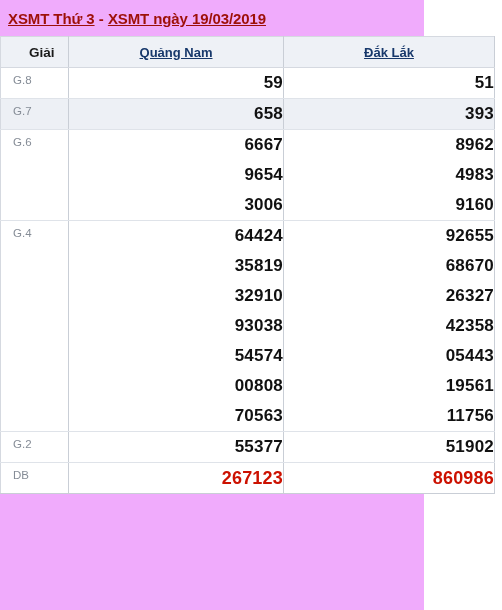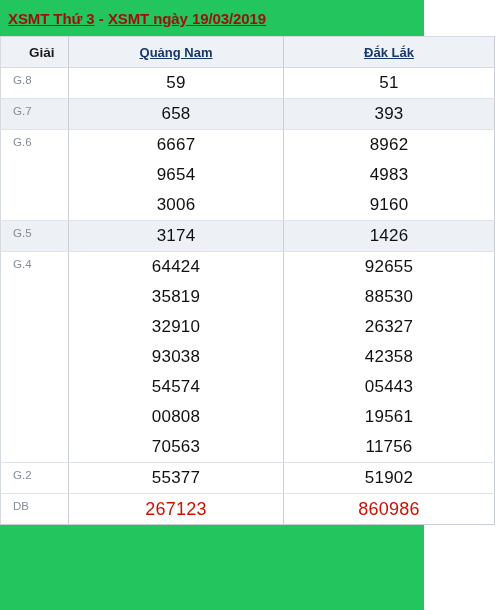--- a/index.html
+++ b/index.html
@@ -11,21 +11,21 @@
     height: 610px;
     background: #ffffff;
     font-family: "Liberation Sans", sans-serif;
     overflow: hidden;
   }
 
   #page {
     position: relative;
     width: 424px;
     height: 610px;
-    background: #22c55e;
+    background: #f0abfc;
     box-sizing: border-box;
   }
 
   
   .title-bar {
     padding: 10px 0 8px 8px;
     white-space: nowrap;
   }
   .title-link {
     color: #9d1008;
@@ -99,24 +99,24 @@
     text-align: left;
     padding-left: 12px;
     color: #858c96;
     font-size: 11.5px;
     font-weight: normal;
     vertical-align: top;
     padding-top: 7px;
     line-height: 1;
   }
   tbody td.num-cell {
-    text-align: center;
+    text-align: right;
     color: #111111;
     font-size: 17px;
-    font-weight: normal;
+    font-weight: bold;
     line-height: 30px;
     letter-spacing: 0.2px;
   }
   tbody td.num-cell .num-line {
     display: block;
     height: 30px;
     line-height: 30px;
   }
   tbody tr.row-sep td {
     border-bottom: 1px solid #dfe3e9;
@@ -181,43 +181,34 @@
             <span class="num-line">6667</span>
             <span class="num-line">9654</span>
             <span class="num-line">3006</span>
           </td>
           <td class="num-cell">
             <span class="num-line">8962</span>
             <span class="num-line">4983</span>
             <span class="num-line">9160</span>
           </td>
         </tr>
-        <tr class="band-shade row-sep">
-          <td class="prize-cell">G.5</td>
-          <td class="num-cell">
-            <span class="num-line">3174</span>
-          </td>
-          <td class="num-cell">
-            <span class="num-line">1426</span>
-          </td>
-        </tr>
         <tr class="band-plain row-sep">
           <td class="prize-cell">G.4</td>
           <td class="num-cell">
             <span class="num-line">64424</span>
             <span class="num-line">35819</span>
             <span class="num-line">32910</span>
             <span class="num-line">93038</span>
             <span class="num-line">54574</span>
             <span class="num-line">00808</span>
             <span class="num-line">70563</span>
           </td>
           <td class="num-cell">
             <span class="num-line">92655</span>
-            <span class="num-line">88530</span>
+            <span class="num-line">68670</span>
             <span class="num-line">26327</span>
             <span class="num-line">42358</span>
             <span class="num-line">05443</span>
             <span class="num-line">19561</span>
             <span class="num-line">11756</span>
           </td>
         </tr>
         <tr class="band-plain row-sep">
           <td class="prize-cell">G.2</td>
           <td class="num-cell">

